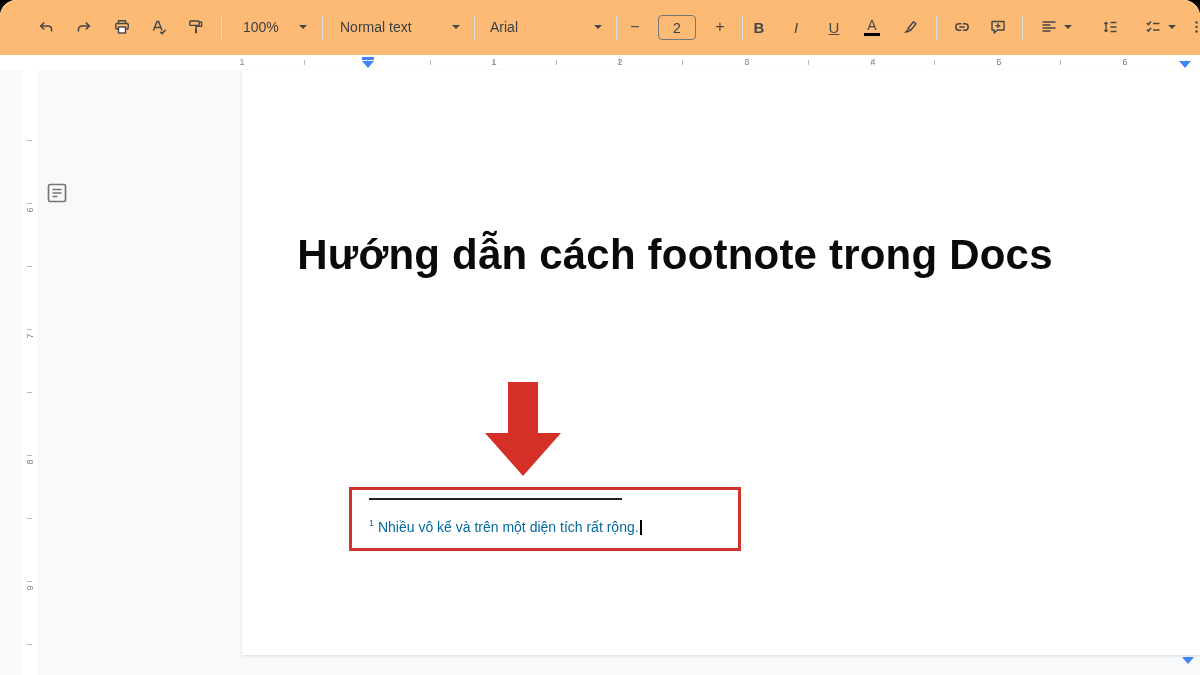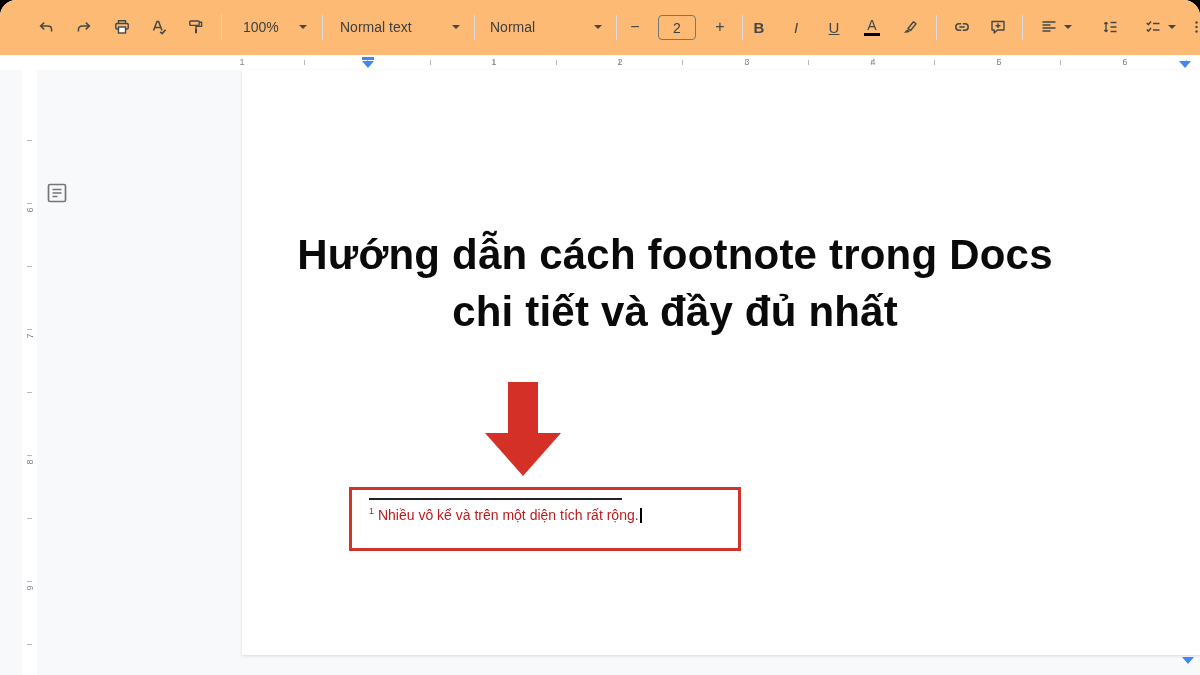--- a/index.html
+++ b/index.html
@@ -53,21 +53,21 @@
           box-shadow:0 1px 3px rgba(0,0,0,.12); }
   .doc-title { position:absolute; top:156px; left:0; width:866px; text-align:center; font-weight:700;
                font-size:42px; line-height:57px; color:#0a0a0a; letter-spacing:.2px; }
   .arrow-stem { position:absolute; left:266px; top:312px; width:30px; height:52px; background:#d43027; }
   .arrow-head { position:absolute; left:243px; top:363px; width:0; height:0;
                 border-left:38px solid transparent; border-right:38px solid transparent;
                 border-top:43px solid #d43027; }
   .fn-box { position:absolute; left:107px; top:417px; width:392px; height:64px;
             border:3px solid #d0342c; background:#fff; }
   .fn-sep { position:absolute; left:17px; top:8px; width:253px; height:2px; background:#202124; }
-  .fn-text { position:absolute; left:17px; top:16px; font-size:14px; color:#b91c1c; white-space:nowrap; }
+  .fn-text { position:absolute; left:17px; top:28px; font-size:14px; color:#0369a1; white-space:nowrap; }
   .fn-text sup { font-size:9px; }
   .cursor { display:inline-block; width:2px; height:15px; background:#000; margin-left:1px;
             vertical-align:-3px; }
   svg { display:block; }
 </style>
 </head>
 <body>
 
 <div class="app">
 
@@ -117,21 +117,21 @@
     <div class="sep" style="left:322px"></div>
 
     <div class="tsel" style="left:334px;width:132px">
       <span class="tsel-label">Normal text</span>
       <span class="caret"></span>
     </div>
 
     <div class="sep" style="left:474px"></div>
 
     <div class="tsel" style="left:484px;width:124px">
-      <span class="tsel-label">Normal</span>
+      <span class="tsel-label">Arial</span>
       <span class="caret"></span>
     </div>
 
     <div class="sep" style="left:616px"></div>
 
     <div class="tbtn" style="left:621px">
       <span class="glyph">−</span>
     </div>
     <div class="size-box" style="left:658px">
       <span>2</span>
@@ -242,21 +242,20 @@
     <span class="vnum" style="top:133px">6</span>
     <span class="vnum" style="top:259px">7</span>
     <span class="vnum" style="top:385px">8</span>
     <span class="vnum" style="top:511px">9</span>
 
   </div>
 
   <div class="page">
     <div class="doc-title">
       <div>Hướng dẫn cách footnote trong Docs</div>
-      <div>chi tiết và đầy đủ nhất</div>
     </div>
 
     <div class="arrow-stem"></div>
     <div class="arrow-head"></div>
 
     <div class="fn-box">
       <div class="fn-sep"></div>
       <div class="fn-text"><sup>1</sup> <span>Nhiều vô kể và trên một diện tích rất rộng.</span><span class="cursor"></span></div>
     </div>
   </div>

